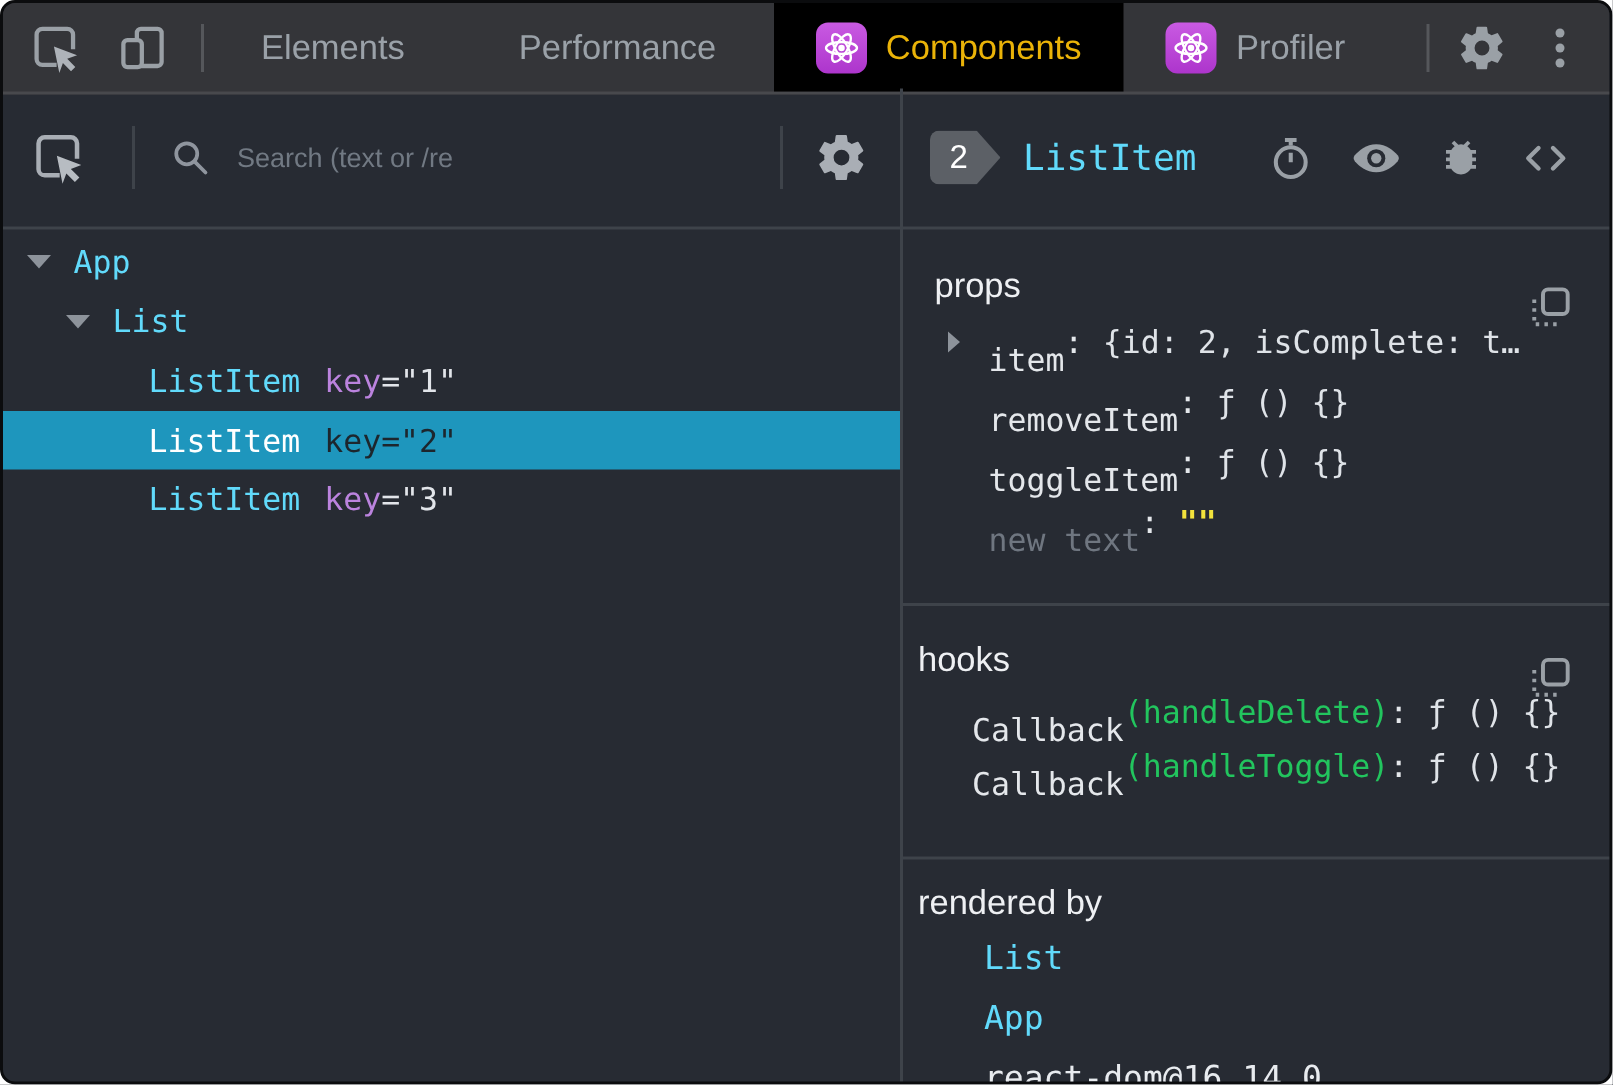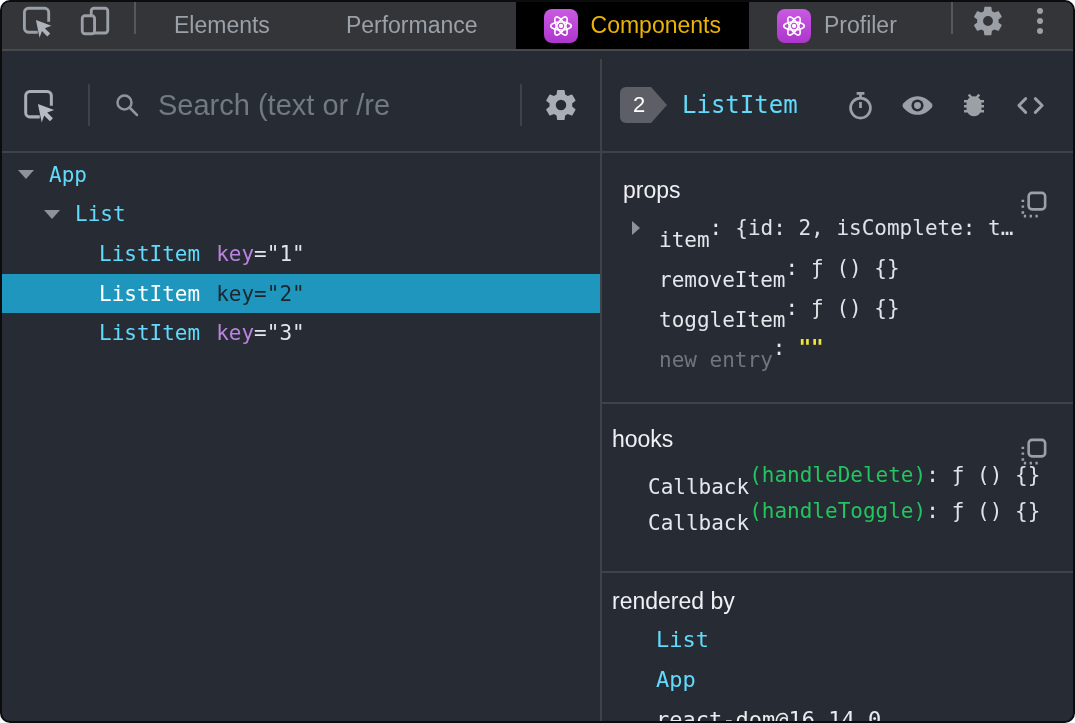--- a/index.html
+++ b/index.html
@@ -5,22 +5,22 @@
   html,body{margin:0;padding:0;background:#ffffff;}
   *{box-sizing:border-box;}
   .window{
     position:relative;width:1075px;height:723px;
     background:#272b33;border:2px solid #0b0c0e;border-radius:10px;
     overflow:hidden;
     font-family:"Liberation Sans","DejaVu Sans",sans-serif;
   }
   
   .tabbar{
-    height:49px;background:#343539;border-bottom:2px solid #48494d;
-    display:flex;align-items:flex-start;
+    height:61px;background:#343539;border-bottom:2px solid #48494d;
+    display:flex;align-items:center;
   }
   .tb-icon{width:38px;height:38px;display:flex;align-items:center;justify-content:center;flex:0 0 auto;}
   .v-div{width:2px;height:32px;background:#55575b;flex:0 0 auto;}
   .tab{
     height:100%;display:flex;align-items:center;justify-content:center;gap:13px;
     padding:0 38px;color:#9aa1a8;font-size:23px;cursor:default;flex:0 0 auto;
   }
   .tab.active{background:#000000;color:#eab308;padding:0 28px;}
   .tab.with-icon{padding:0 28px;}
   .react-badge{
@@ -31,21 +31,21 @@
   .spacer{flex:1 1 auto;}
   
   .main{position:absolute;top:57px;left:0;right:0;bottom:0;display:flex;}
   .left{width:600px;flex:0 0 auto;border-right:2px solid #3e434a;position:relative;}
   .right{flex:1 1 auto;position:relative;}
   
   .ltoolbar{height:94px;border-bottom:2px solid #3e434a;display:flex;align-items:center;}
   .ltoolbar .v-div{height:42px;background:#3e434a;}
   .search-input{
     flex:1 1 auto;background:transparent;border:none;outline:none;
-    color:#e8eaed;font-size:29px;margin-left:14px;min-width:0;
+    color:#e8eaed;font-size:18px;margin-left:14px;min-width:0;
     font-family:"Liberation Sans","DejaVu Sans",sans-serif;
   }
   .search-input::placeholder{color:#717983;opacity:1;}
   
   .tree{position:absolute;top:96px;left:0;right:0;bottom:0;
     font-family:"DejaVu Sans Mono","DejaVu Sans",monospace;font-size:21px;}
   .trow{height:39.6px;display:flex;align-items:center;cursor:default;}
   .trow .cname{color:#61dafb;}
   .trow .attr{color:#bb83de;margin-left:16px;}
   .trow .aval{color:#e2e5ea;}
@@ -287,21 +287,21 @@
           <span class="kname">removeItem</span>
             <span class="kcolon">:</span>
           <span class="kval">ƒ () {}</span>
         </div>
         <div class="kvrow">
           <span class="kname">toggleItem</span>
             <span class="kcolon">:</span>
           <span class="kval">ƒ () {}</span>
         </div>
         <div class="kvrow">
-          <span class="kname muted">new entry</span>
+          <span class="kname muted">new text</span>
             <span class="kcolon">:</span>
           <span class="kval yellow">""</span>
         </div>
       </div>
 
       <div class="sec hooks">
         <div class="sec-header">hooks</div>
         <span class="copy-btn">
           <svg width="31" height="31" viewBox="0 0 32 32">
             <rect x="11" y="3" width="17" height="17" rx="3.5" fill="none" stroke="#9aa0a6" stroke-width="2.7"></rect>

